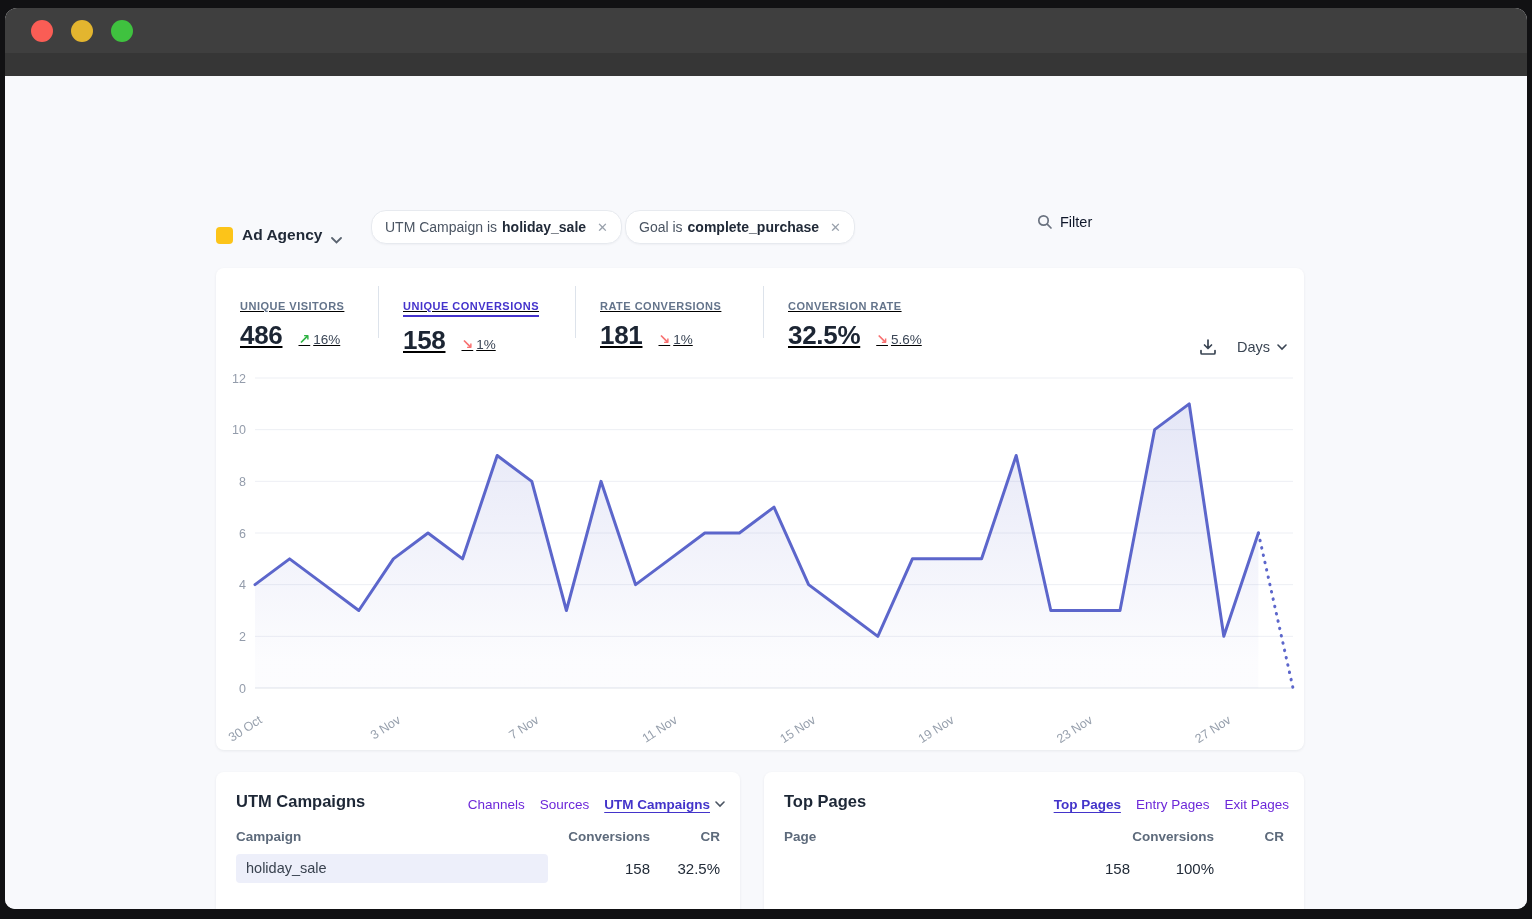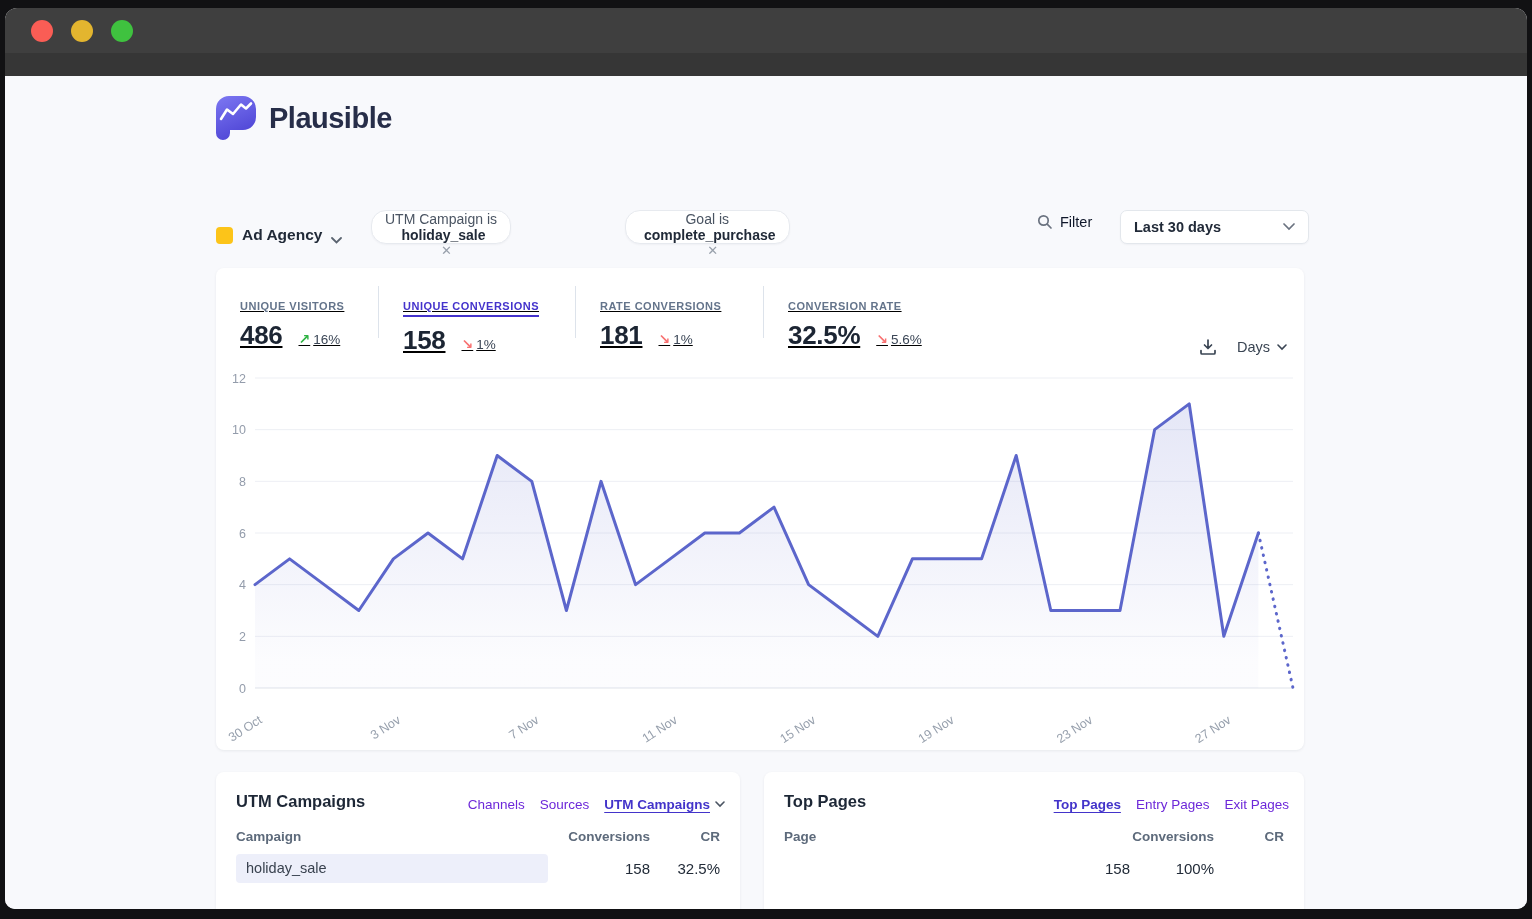--- a/index.html
+++ b/index.html
@@ -21,21 +21,21 @@
   
   .brand { position:absolute; left:211px; top:20px; display:flex; align-items:center; gap:13px; }
   .brand-name { font-size:29px; font-weight:800; color:#272e49; letter-spacing:-0.5px; }
 
   
   .site-picker { position:absolute; left:211px; top:134px; height:34px; display:flex; align-items:flex-end; gap:9px; cursor:pointer; }
   .site-dot { width:17px; height:17px; border-radius:4px; }
   .site-name { font-size:15.5px; font-weight:700; color:#212a38; }
   .chip { position:absolute; top:134px; height:34px; background:#fff; border:1px solid #e7eaef; border-radius:15px;
           display:flex; align-items:center; padding:0 13px; font-size:14px; color:#4a5462;
-          box-shadow:0 1px 2px rgba(16,24,40,.04);flex-direction:column; }
+          box-shadow:0 1px 2px rgba(16,24,40,.04); }
   .chip b { color:#212a38; font-weight:700; margin-left:5px; }
   .chip .x { margin-left:11px; color:#98a0ab; font-size:13px; cursor:pointer; }
   .chip1 { left:366px; } .chip2 { left:620px; }
   .filter-btn { position:absolute; left:1032px; top:138px; display:flex; align-items:center; gap:7px;
                 font-size:14.5px; color:#0f172a; cursor:pointer; }
   .range-select { position:absolute; left:1115px; top:134px; width:189px; height:34px; background:#fff;
                   border:1px solid #e3e7ec; border-radius:7px; display:flex; align-items:center;
                   padding:0 13px; font-size:14.5px; font-weight:600; color:#212a38;
                   box-shadow:0 1px 2px rgba(16,24,40,.04); cursor:pointer; }
   .range-select svg { margin-left:auto; }
@@ -81,33 +81,20 @@
 <div class="window">
   <div class="titlebar">
     <span class="tl" style="background: rgb(250, 93, 85);"></span>
     <span class="tl" style="background: rgb(227, 181, 47);"></span>
     <span class="tl" style="background: rgb(63, 194, 63);"></span>
   </div>
   <div class="subbar"></div>
 
   <div class="content">
 
-    <div class="brand">
-      <svg width="40" height="44" viewBox="0 0 40 44">
-        <defs>
-          <linearGradient id="logoGrad" x1="0" y1="0" x2="0.4" y2="1">
-            <stop offset="0" stop-color="#7d78f2"></stop>
-              <stop offset="1" stop-color="#4f46d6"></stop>
-          </linearGradient>
-        </defs>
-        <path d="M13 0 H27 A13 13 0 0 1 40 13 V21 A13 13 0 0 1 27 34 H14 V37 A7 7 0 0 1 0 37 V13 A13 13 0 0 1 13 0 Z" fill="url(#logoGrad)"></path>
-        <polyline points="5,23 11,13.5 17,18 25,8.5 30,12.5 35,7.5" fill="none" stroke="#ffffff" stroke-width="2.6" stroke-linecap="round" stroke-linejoin="round"></polyline>
-      </svg>
-      <span class="brand-name">Plausible</span>
-    </div>
 
     <div class="site-picker">
       <span class="site-dot" id="site-dot" style="background: rgb(252, 196, 25);"></span>
       <span class="site-name">Ad Agency</span>
       <svg width="11" height="7" viewBox="0 0 11 7">
         <polyline points="1,1 5.5,5.5 10,1" fill="none" stroke="#5b6470" stroke-width="1.8" stroke-linecap="round"></polyline>
       </svg>
     </div>
 
     <div class="chip chip1">
@@ -122,26 +109,20 @@
     </div>
 
     <div class="filter-btn">
       <svg width="16" height="16" viewBox="0 0 16 16">
         <circle cx="6.5" cy="6.5" r="4.7" fill="none" stroke="#6b7380" stroke-width="1.7"></circle>
         <line x1="10.2" y1="10.2" x2="14" y2="14" stroke="#6b7380" stroke-width="1.7" stroke-linecap="round"></line>
       </svg>
       <span>Filter</span>
     </div>
 
-    <div class="range-select">
-      <span>Last 30 days</span>
-      <svg width="12" height="8" viewBox="0 0 12 8">
-        <polyline points="1,1 6,6 11,1" fill="none" stroke="#6b7380" stroke-width="1.7" stroke-linecap="round"></polyline>
-      </svg>
-    </div>
 
     <div class="main-card">
       <div class="stats">
         <div class="stat" style="left:0">
           <span class="stat-label">UNIQUE VISITORS</span>
           <span class="stat-bottom">
               <span class="stat-value">486</span>
           <span class="stat-delta">
                 <span class="arrow up">↗</span>
                 <span>16%</span>

